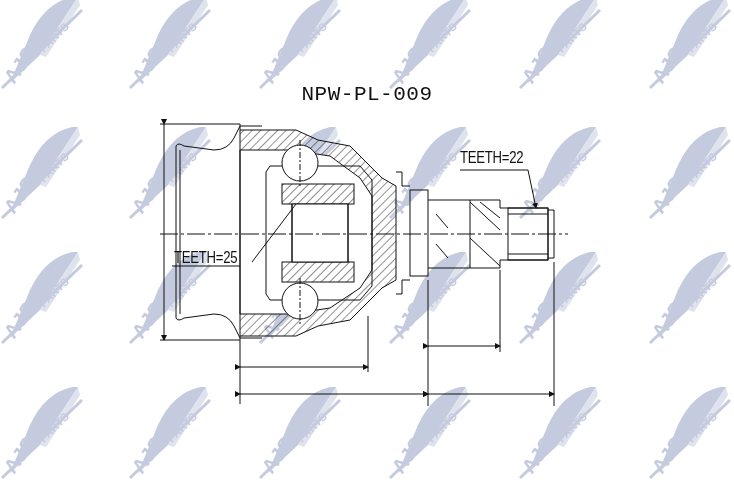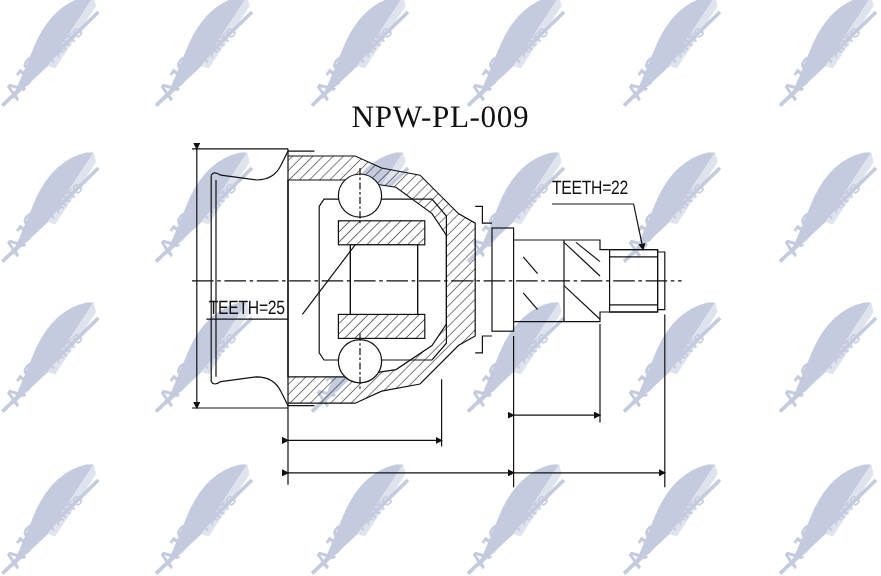--- a/index.html
+++ b/index.html
@@ -1,18 +1,18 @@
 <!DOCTYPE html>
 <html><head>
 <meta charset="utf-8">
 <style>
   html, body { margin: 0; padding: 0; background: #ffffff; }
   body { width: 734px; height: 480px; position: relative; overflow: hidden; font-family: "Liberation Sans", sans-serif; }
   .wm-layer { position: absolute; left: 0; top: 0; width: 734px; height: 480px; }
-  .title { position: absolute; left: 0; width: 734px; top: 83px; text-align: center; font-size: 26px; color: #111; letter-spacing: 0.5px; font-family: Liberation Serif, serif; }
+  .title { position: absolute; left: 0; width: 734px; top: 83px; text-align: center; font-size: 21px; color: #111; letter-spacing: 0.5px; font-family: Liberation Mono, monospace; }
   .drawing { position: absolute; left: 0; top: 0; }
   .lbl { position: absolute; font-family: "Liberation Sans", sans-serif; font-size: 16px; color: #111; transform: scaleX(0.82); transform-origin: left top; letter-spacing: -0.3px; }
 </style>
 </head>
 <body>
 
 <div class="wm-layer">
   <svg width="734" height="480" viewBox="0 0 734 480">
     <defs>
       <g id="ajs">

